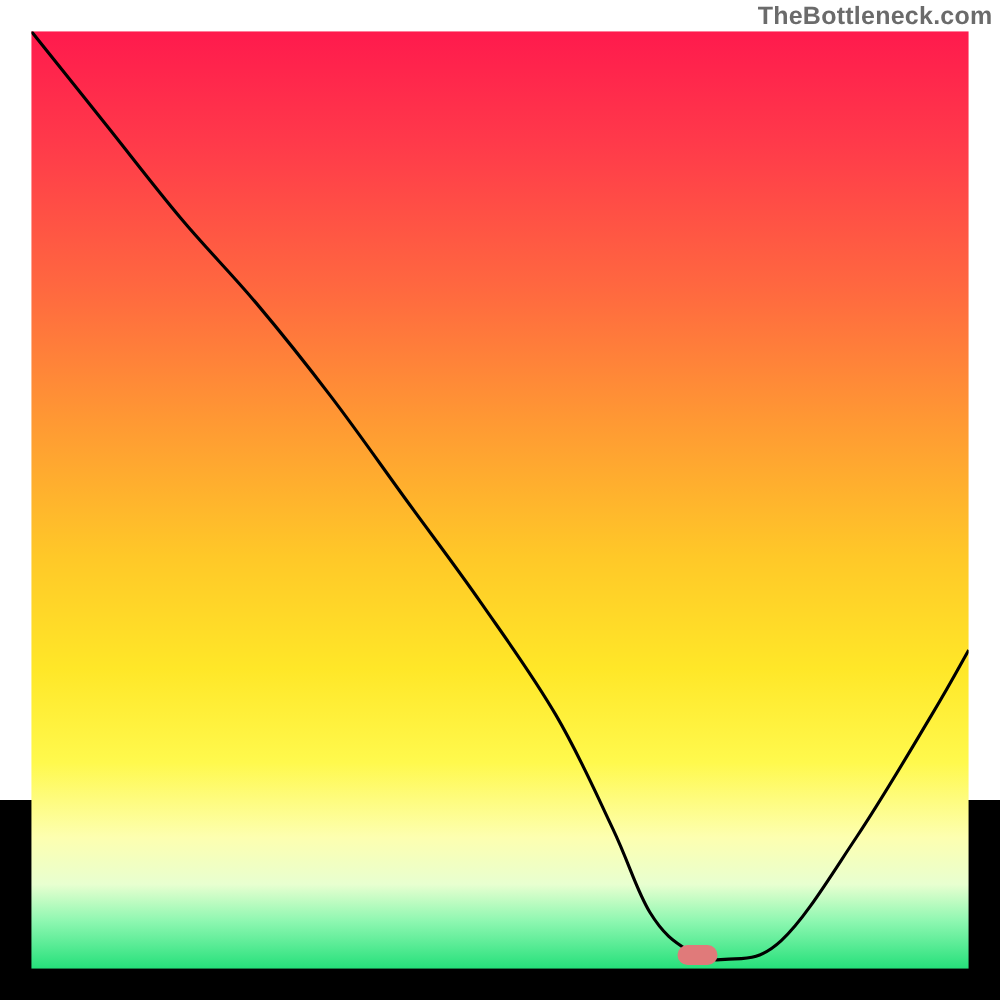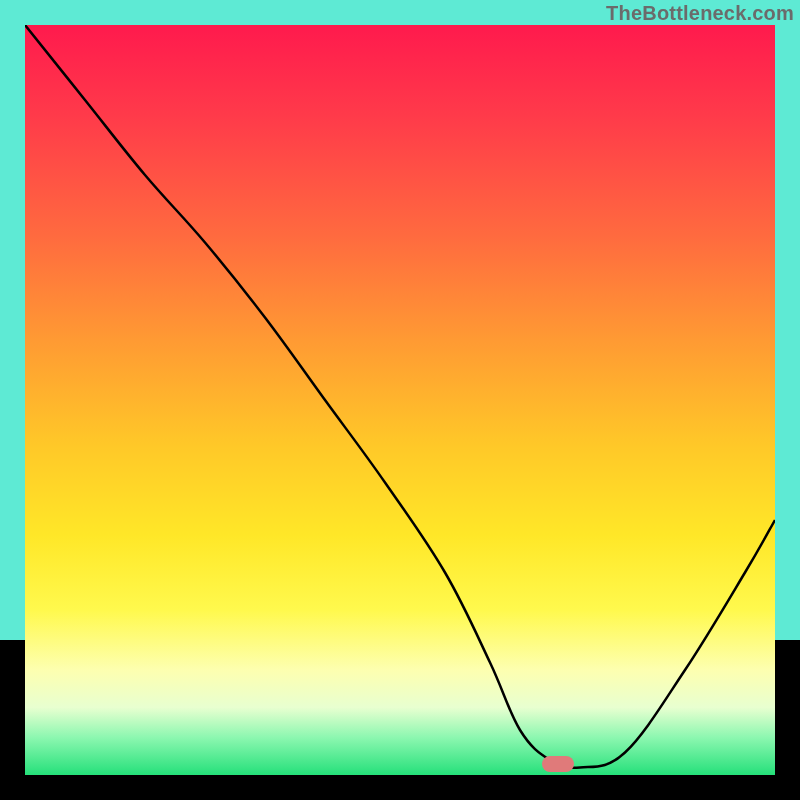--- a/index.html
+++ b/index.html
@@ -9,21 +9,21 @@
     height: 800px;
     background: #000;
     overflow: hidden;
   }
   .frame {
     position: absolute;
     left: 0;
     top: 0;
     width: 800px;
     height: 640px;
-    background: #5eead4;
+    background: #ffffff;
   }
   .plot {
     position: absolute;
     left: 25px;
     top: 25px;
     width: 750px;
     height: 750px;
     overflow: hidden;
   }
   .gradient {

